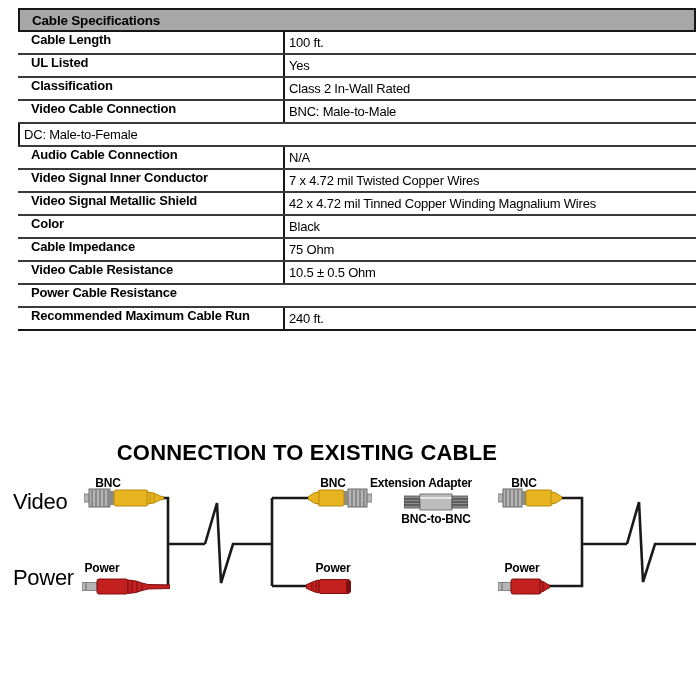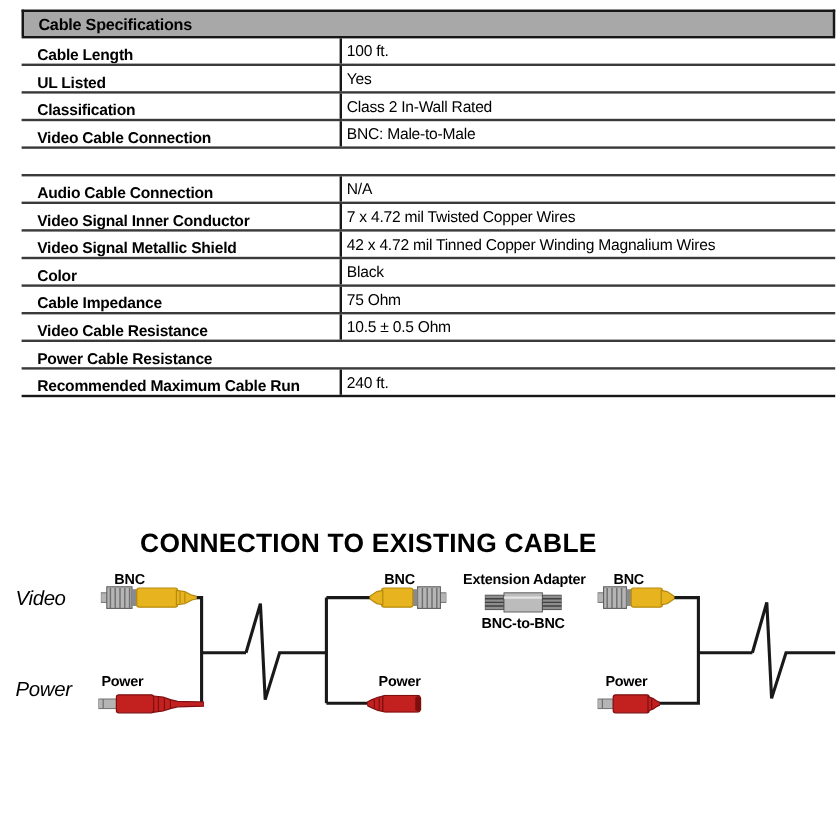--- a/index.html
+++ b/index.html
@@ -9,37 +9,37 @@
   }
   
   .spec-table{position:absolute;left:18px;top:8px;width:678px;}
   .spec-header{
     height:22px;background:var(--header-bg);border:2px solid #171717;border-bottom-width:0;
     display:flex;align-items:center;padding-left:12px;box-sizing:border-box;
     font-weight:bold;font-size:13.5px;letter-spacing:-0.2px;
   }
   .spec-body{border-top:2px solid #171717;}
   .spec-row{
-    display:flex;height:21px;border-bottom:2px solid #3a3a3a;align-items:flex-end;
+    display:flex;height:21px;border-bottom:2px solid #3a3a3a;align-items:flex-start;
     font-size:13px;letter-spacing:-0.2px;
   }
   .spec-row:last-child{border-bottom:2px solid #171717;}
   .spec-label{
     width:252px;padding-left:13px;font-weight:bold;white-space:nowrap;overflow:hidden;
   }
   .spec-value{
     flex:1;border-left:2px solid #171717;padding-left:4px;align-self:stretch;
     display:flex;align-items:center;white-space:nowrap;overflow:hidden;
   }
   
   .diagram-title{
     position:absolute;left:0;top:440px;width:614px;text-align:center;
     font-size:22px;font-weight:bold;letter-spacing:0.2px;
   }
-  .big-label{position:absolute;font-size:17px;letter-spacing:-0.3px;font-style:italic;}
+  .big-label{position:absolute;font-size:22px;letter-spacing:-0.3px;}
   .small-label{position:absolute;font-size:12px;font-weight:bold;text-align:center;letter-spacing:-0.2px;}
   .abs{position:absolute;}
   svg{display:block;}
   .flip{transform:scaleX(-1);}
 </style>
 </head>
 <body>
 
 <div class="canvas">
 
@@ -58,20 +58,21 @@
     </div>
         <div class="spec-row">
       <div class="spec-label">Classification</div>
       <div class="spec-value">Class 2 In-Wall Rated</div>
     </div>
         <div class="spec-row">
       <div class="spec-label">Video Cable Connection</div>
       <div class="spec-value">BNC: Male-to-Male</div>
     </div>
         <div class="spec-row">
+      <div class="spec-value">DC: Male-to-Female</div>
     </div>
         <div class="spec-row">
       <div class="spec-label">Audio Cable Connection</div>
       <div class="spec-value">N/A</div>
     </div>
         <div class="spec-row">
       <div class="spec-label">Video Signal Inner Conductor</div>
       <div class="spec-value">7 x 4.72 mil Twisted Copper Wires</div>
     </div>
         <div class="spec-row">
@@ -210,18 +211,18 @@
     <line x1="4" y1="4.5" x2="4" y2="12.5" stroke="var(--metal-dark)" stroke-width="1"></line>
     <rect x="13" y="1" width="30" height="15" rx="2" fill="var(--power-red)" stroke="var(--power-red-dark)" stroke-width="1"></rect>
     <polygon points="42,2.5 46,4 49,6 52,7.5 52,9.5 49,11 46,13 42,14.5" fill="var(--power-red)" stroke="var(--power-red-dark)" stroke-width="1"></polygon>
     <line x1="45" y1="4" x2="45" y2="13" stroke="var(--power-red-dark)" stroke-width="1"></line>
   </svg>
 
   <div class="small-label" style="left:86px;top:476px;width:44px;">BNC</div>
   <div class="small-label" style="left:78px;top:561px;width:48px;">Power</div>
   <div class="small-label" style="left:311px;top:476px;width:44px;">BNC</div>
   <div class="small-label" style="left:305px;top:561px;width:56px;">Power</div>
-  <div class="small-label" style="left:377px;top:476px;width:120px;">Extension Adapter</div>
+  <div class="small-label" style="left:361px;top:476px;width:120px;">Extension Adapter</div>
   <div class="small-label" style="left:376px;top:512px;width:120px;">BNC-to-BNC</div>
   <div class="small-label" style="left:502px;top:476px;width:44px;">BNC</div>
   <div class="small-label" style="left:494px;top:561px;width:56px;">Power</div>
 
 </div>
 
 </body></html>

